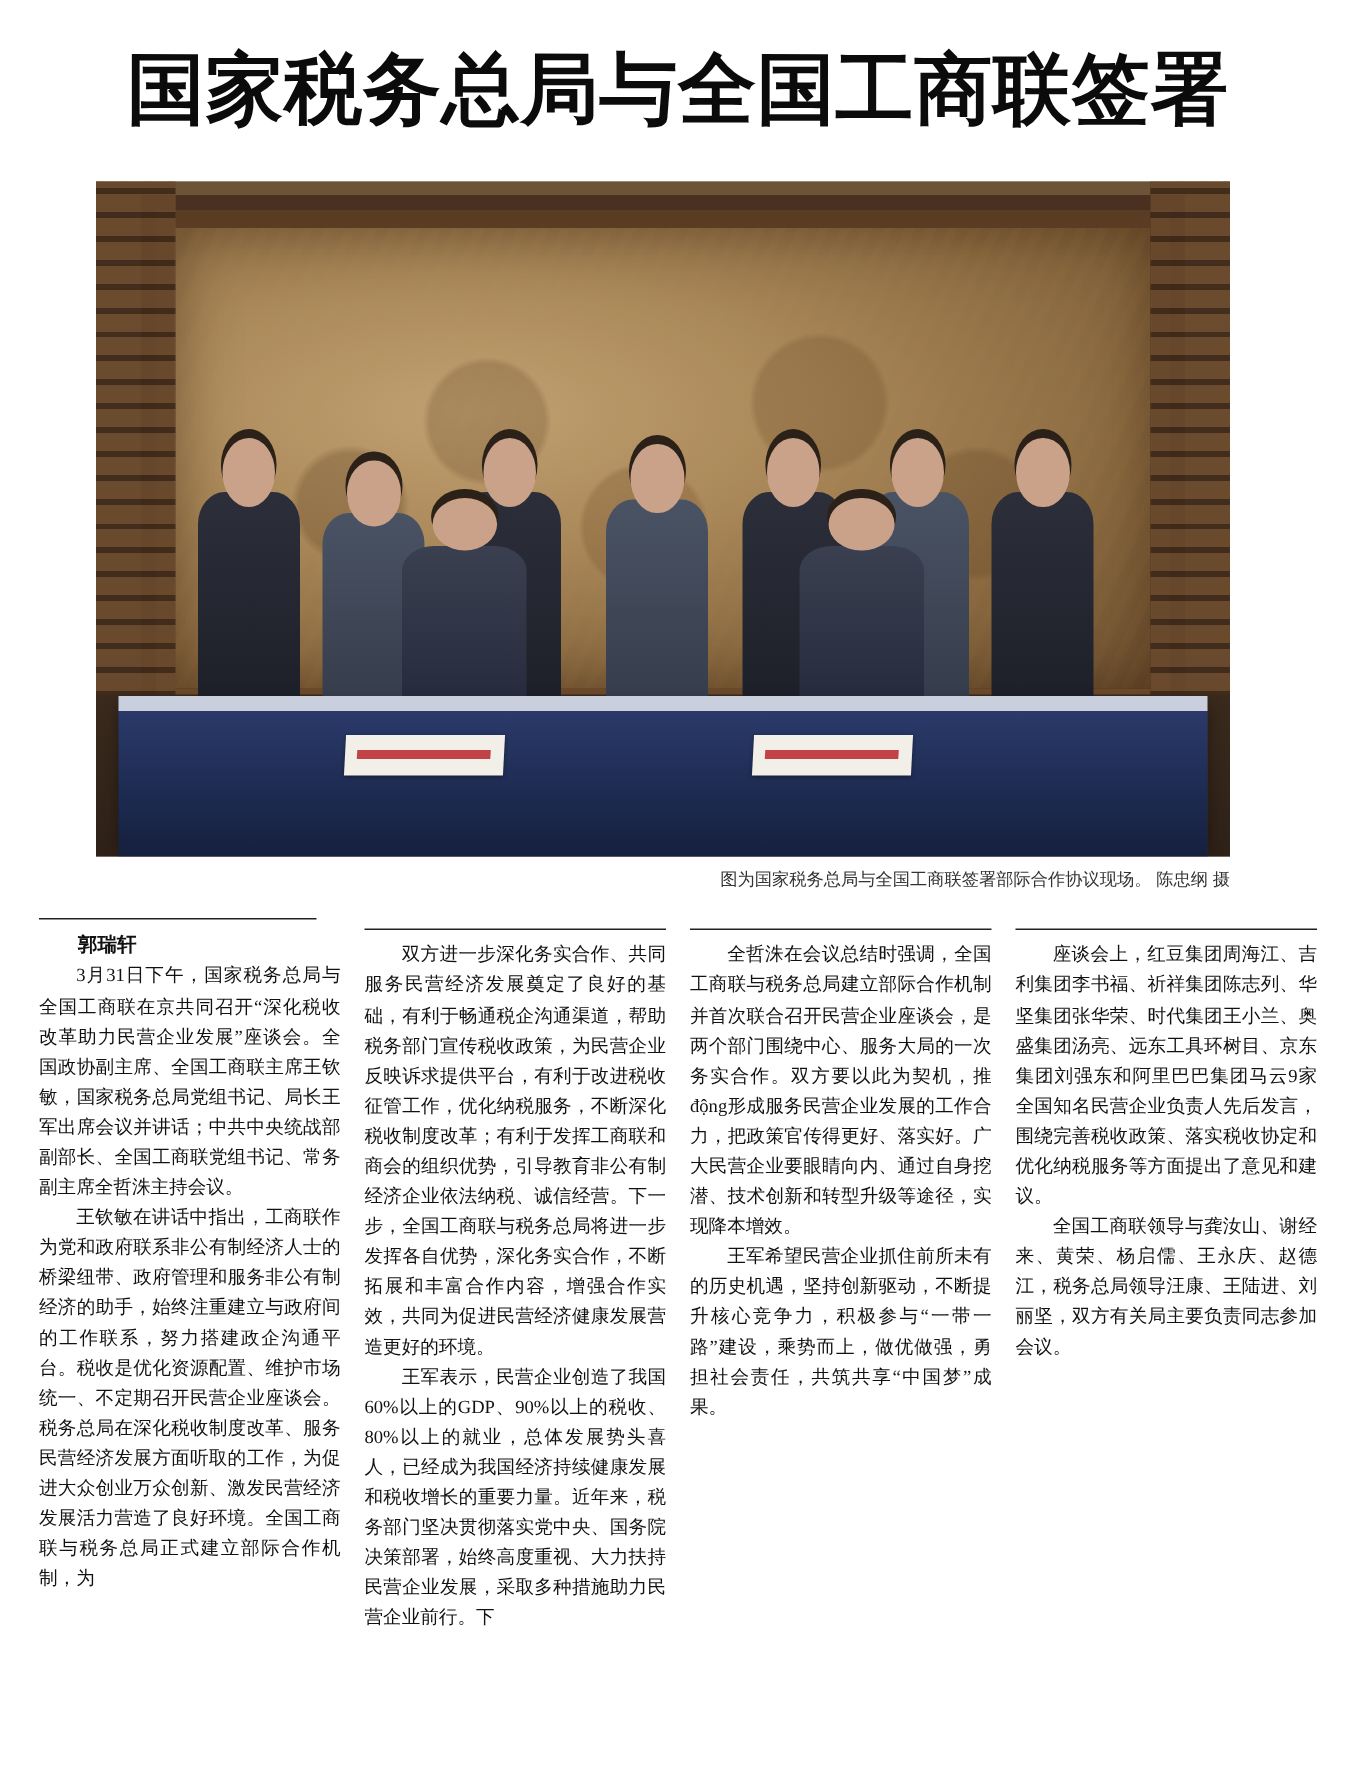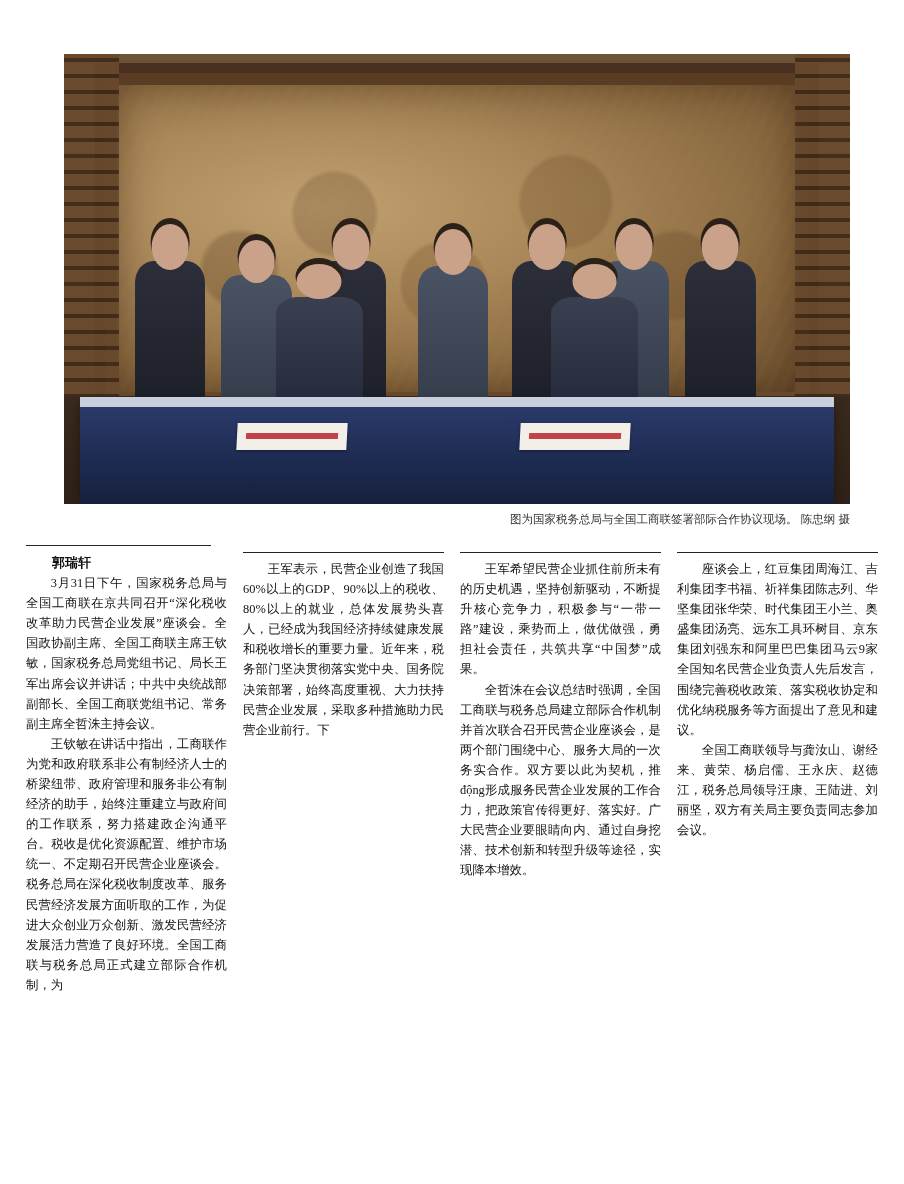--- a/index.html
+++ b/index.html
@@ -34,21 +34,21 @@
     text-align: center;
     margin: 6px 0 0 0;
     white-space: nowrap;
   }
   .headline .line {
     display: block;
   }
 
   
   .photo-wrap {
-    margin: 30px 28px 0 38px;
+    margin: 30px 58px 0 38px;
     position: relative;
   }
   .photo {
     position: relative;
     width: 100%;
     height: 450px;
     overflow: hidden;
     background: #4b3a2a;
   }
   
@@ -207,20 +207,21 @@
     border-top: 1px solid #222;
     margin-bottom: 6px;
   }
 </style>
 </head>
 <body>
 
 <div class="page">
 
   <h1 class="headline">
+    <span class="line">国家税务总局与全国工商联签署</span>
   </h1>
 
   <div class="photo-wrap">
     <div class="photo">
       <div class="wall"></div>
       <div class="screen-outer">
         <div class="screen-inner">
           <div class="carving"></div>
         </div>
       </div>
@@ -275,27 +276,28 @@
   <div class="columns">
 
     <div class="col">
       <p class="byline">郭瑞轩</p>
       <p>3月31日下午，国家税务总局与全国工商联在京共同召开“深化税收改革助力民营企业发展”座谈会。全国政协副主席、全国工商联主席王钦敏，国家税务总局党组书记、局长王军出席会议并讲话；中共中央统战部副部长、全国工商联党组书记、常务副主席全哲洙主持会议。</p>
       <p>王钦敏在讲话中指出，工商联作为党和政府联系非公有制经济人士的桥梁纽带、政府管理和服务非公有制经济的助手，始终注重建立与政府间的工作联系，努力搭建政企沟通平台。税收是优化资源配置、维护市场统一、不定期召开民营企业座谈会。税务总局在深化税收制度改革、服务民营经济发展方面听取的工作，为促进大众创业万众创新、激发民营经济发展活力营造了良好环境。全国工商联与税务总局正式建立部际合作机制，为</p>
     </div>
 
     <div class="col">
       <div class="col-topline"></div>
+      <p>双方进一步深化务实合作、共同服务民营经济发展奠定了良好的基础，有利于畅通税企沟通渠道，帮助税务部门宣传税收政策，为民营企业反映诉求提供平台，有利于改进税收征管工作，优化纳税服务，不断深化税收制度改革；有利于发挥工商联和商会的组织优势，引导教育非公有制经济企业依法纳税、诚信经营。下一步，全国工商联与税务总局将进一步发挥各自优势，深化务实合作，不断拓展和丰富合作内容，增强合作实效，共同为促进民营经济健康发展营造更好的环境。</p>
       <p>王军表示，民营企业创造了我国60%以上的GDP、90%以上的税收、80%以上的就业，总体发展势头喜人，已经成为我国经济持续健康发展和税收增长的重要力量。近年来，税务部门坚决贯彻落实党中央、国务院决策部署，始终高度重视、大力扶持民营企业发展，采取多种措施助力民营企业前行。下</p>
     </div>
 
     <div class="col">
       <div class="col-topline"></div>
+      <p>全哲洙在会议总结时强调，全国工商联与税务总局建立部际合作机制并首次联合召开民营企业座谈会，是两个部门围绕中心、服务大局的一次务实合作。双方要以此为契机，推động形成服务民营企业发展的工作合力，把政策官传得更好、落实好。广大民营企业要眼睛向内、通过自身挖潜、技术创新和转型升级等途径，实现降本增效。</p>
       <p>王军希望民营企业抓住前所未有的历史机遇，坚持创新驱动，不断提升核心竞争力，积极参与“一带一路”建设，乘势而上，做优做强，勇担社会责任，共筑共享“中国梦”成果。</p>
-      <p>全哲洙在会议总结时强调，全国工商联与税务总局建立部际合作机制并首次联合召开民营企业座谈会，是两个部门围绕中心、服务大局的一次务实合作。双方要以此为契机，推động形成服务民营企业发展的工作合力，把政策官传得更好、落实好。广大民营企业要眼睛向内、通过自身挖潜、技术创新和转型升级等途径，实现降本增效。</p>
     </div>
 
     <div class="col">
       <div class="col-topline"></div>
       <p>座谈会上，红豆集团周海江、吉利集团李书福、祈祥集团陈志列、华坚集团张华荣、时代集团王小兰、奥盛集团汤亮、远东工具环树目、京东集团刘强东和阿里巴巴集团马云9家全国知名民营企业负责人先后发言，围绕完善税收政策、落实税收协定和优化纳税服务等方面提出了意见和建议。</p>
       <p>全国工商联领导与龚汝山、谢经来、黄荣、杨启儒、王永庆、赵德江，税务总局领导汪康、王陆进、刘丽坚，双方有关局主要负责同志参加会议。</p>
     </div>
 
   </div>
 </div>

